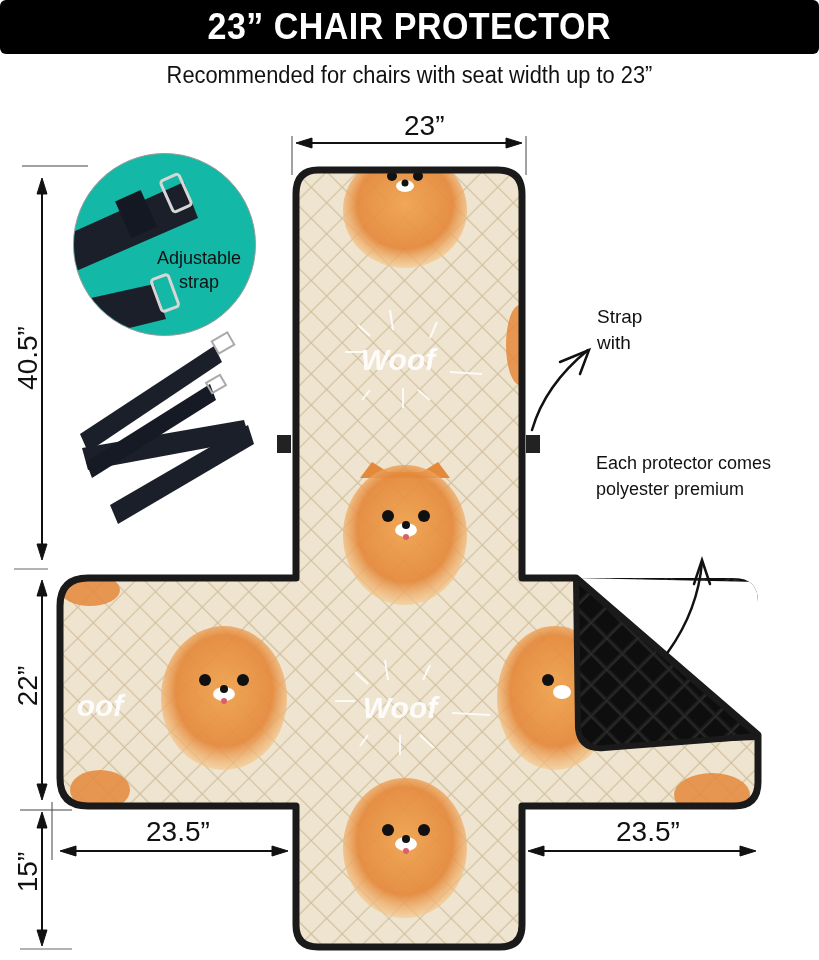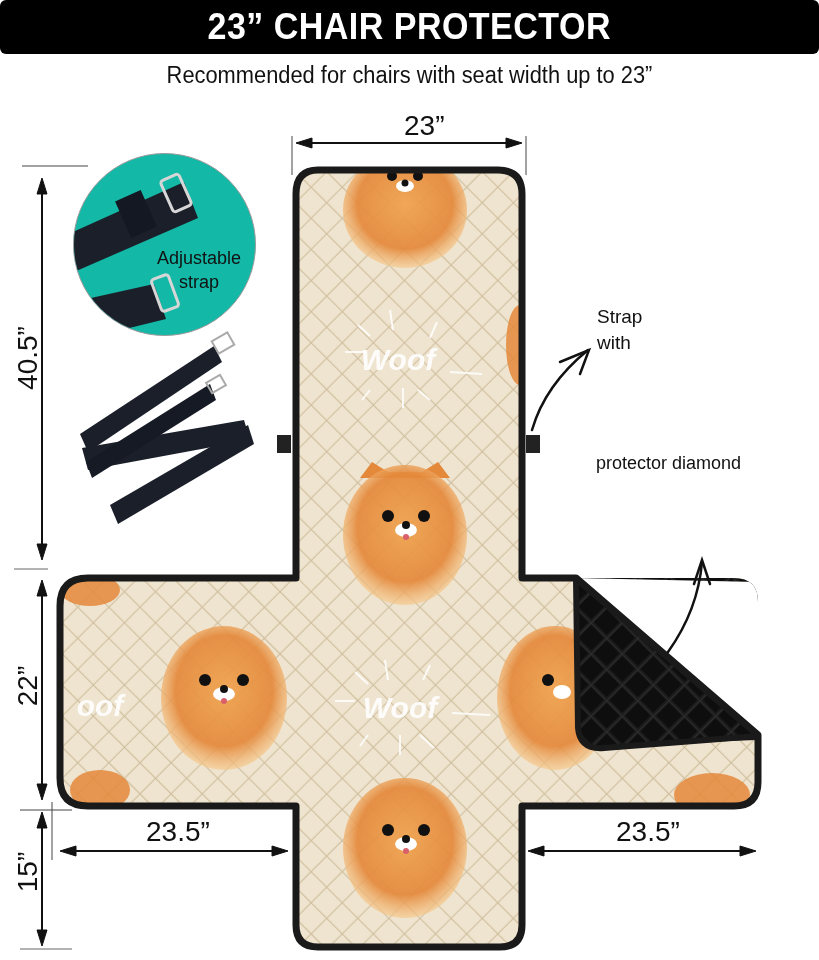--- a/index.html
+++ b/index.html
@@ -213,14 +213,15 @@
 <div class="dim-label vertical" style="left:6px; top:672px; width:44px; text-align:center;">22”</div>
 <div class="dim-label vertical" style="left:6px; top:858px; width:44px; text-align:center;">15”</div>
 <div class="dim-label" style="left:146px; top:818px;">23.5”</div>
 <div class="dim-label" style="left:616px; top:818px;">23.5”</div>
 
 <div class="callout" style="left:597px; top:304px;">
   <div>Strap</div>
   <div>with</div>
 </div>
 <div class="callout" style="left:596px; top:450px; font-size:18px;">
-  <div>protector diamond</div>
+  <div>Each protector comes</div>
+  <div>polyester premium</div>
 </div>
 
 </body></html>

